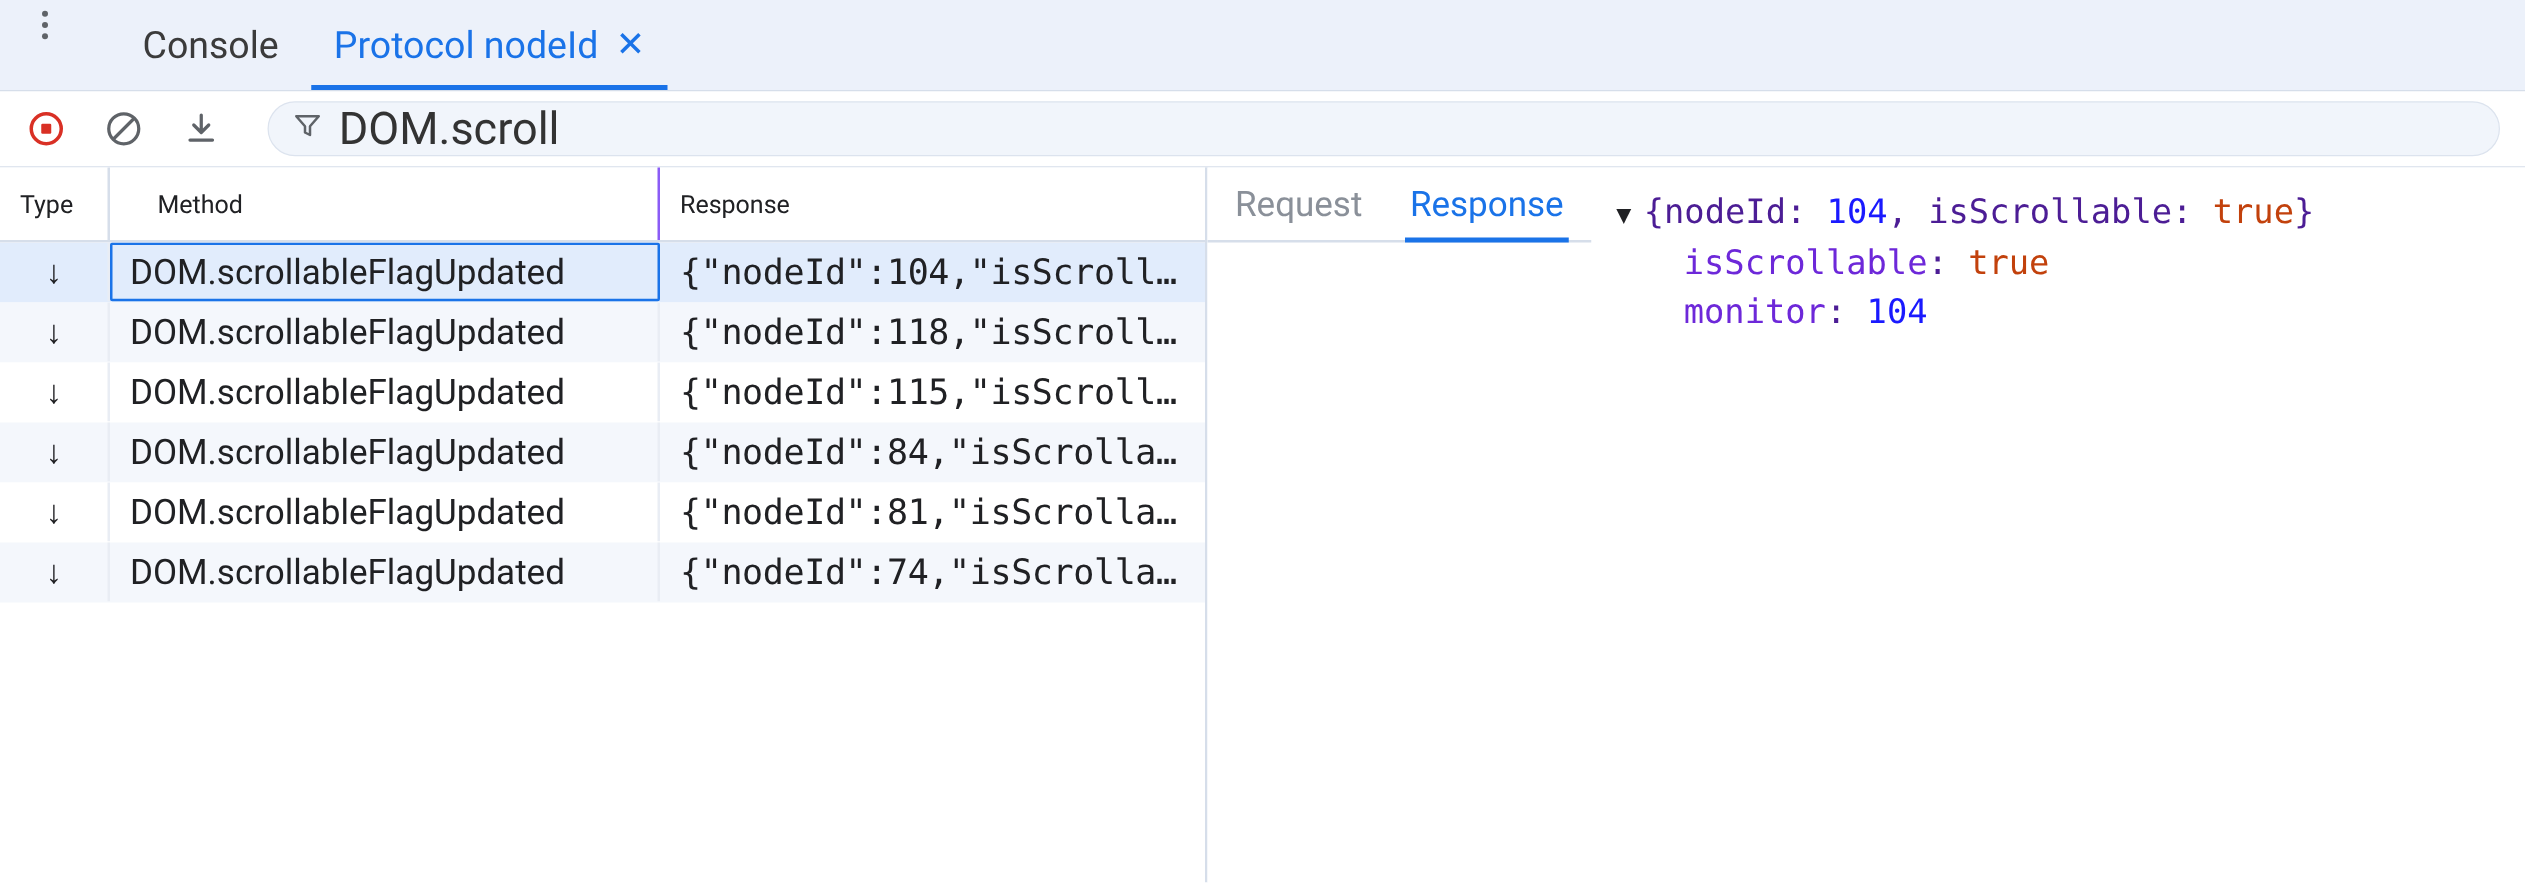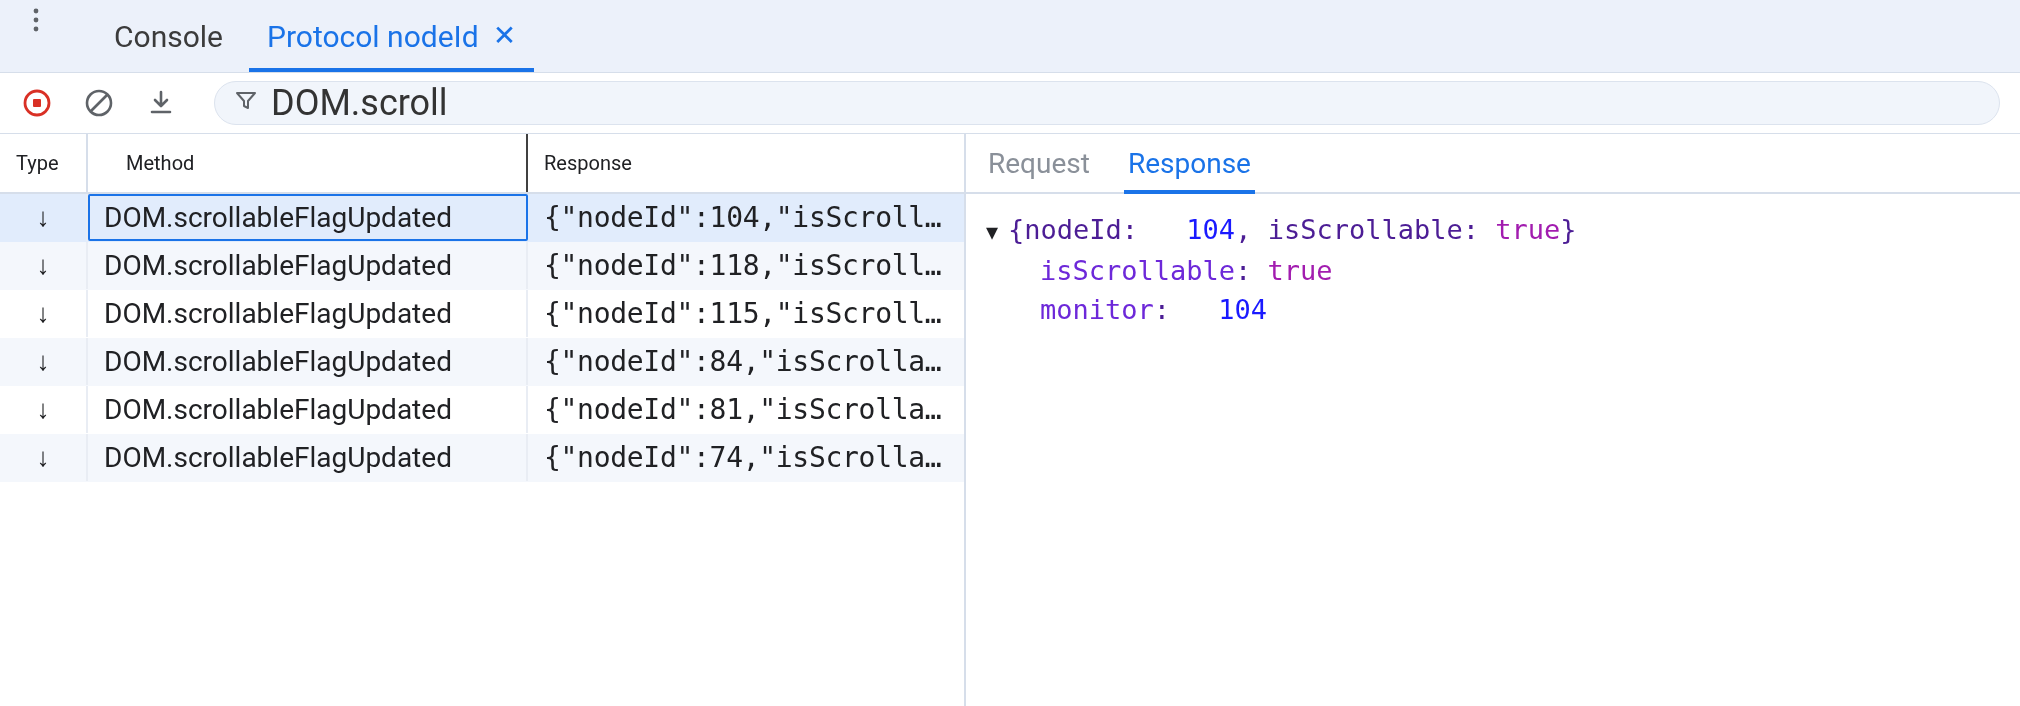--- a/index.html
+++ b/index.html
@@ -86,39 +86,39 @@
     display: flex;
     min-height: 0;
   }
   .left {
     flex: 0 0 966px;
     border-right: 2px solid #d6deea;
     display: flex; flex-direction: column;
   }
   .right {
     flex: 1;
-    display: flex; flex-direction: column;
+    display: flex; flex-direction: row;
     background: #fff;
   }
 
   
   .thead {
     display: flex;
     height: 60px;
     border-bottom: 2px solid #d6deea;
     background: #fff;
   }
   .th {
     display: flex; align-items: center;
     padding: 0 16px;
     font-size: 20px;
     color: #202124;
   }
   .col-type  { flex: 0 0 88px; border-right: 2px solid #d6deea; }
-  .col-method{ flex: 0 0 440px; border-right: 2px solid #404040; padding-left: 38px; }
+  .col-method{ flex: 0 0 440px; border-right: 2px solid #8b5cf6; padding-left: 38px; }
   .col-resp  { flex: 1; }
 
   .tbody { flex: 1; overflow: hidden; }
   .trow {
     display: flex;
     height: 48px;
     border-bottom: 1px solid transparent;
     background: #fff;
   }
   .trow.striped { background: #f4f7fc; }
@@ -171,22 +171,22 @@
     padding: 16px 20px;
     font-family: ui-monospace, SFMono-Regular, Menlo, monospace;
     font-size: 27px;
     line-height: 1.45;
     color: #202124;
   }
   .tree-root { display: flex; align-items: baseline; gap: 10px; }
   .tree-caret { font-size: 20px; color: #202124; cursor: pointer; }
   .tree-children { padding-left: 54px; margin-top: 2px; }
   .k { color: #6d28d9; }
-  .v-num  { color: #1a1aff; margin-left: 32px; }
-  .v-bool { color: #a21caf; }
+  .v-num  { color: #1a1aff; }
+  .v-bool { color: #c2410c; }
   .punct  { color: #4c1d95; }
 </style>
 </head>
 <body>
 
 <div class="tabbar">
   <div class="kebab">
     <svg width="6" height="24" viewBox="0 0 6 24">
         <circle cx="3" cy="3" r="2.4" fill="#5f6368"></circle>
         <circle cx="3" cy="12" r="2.4" fill="#5f6368"></circle>

